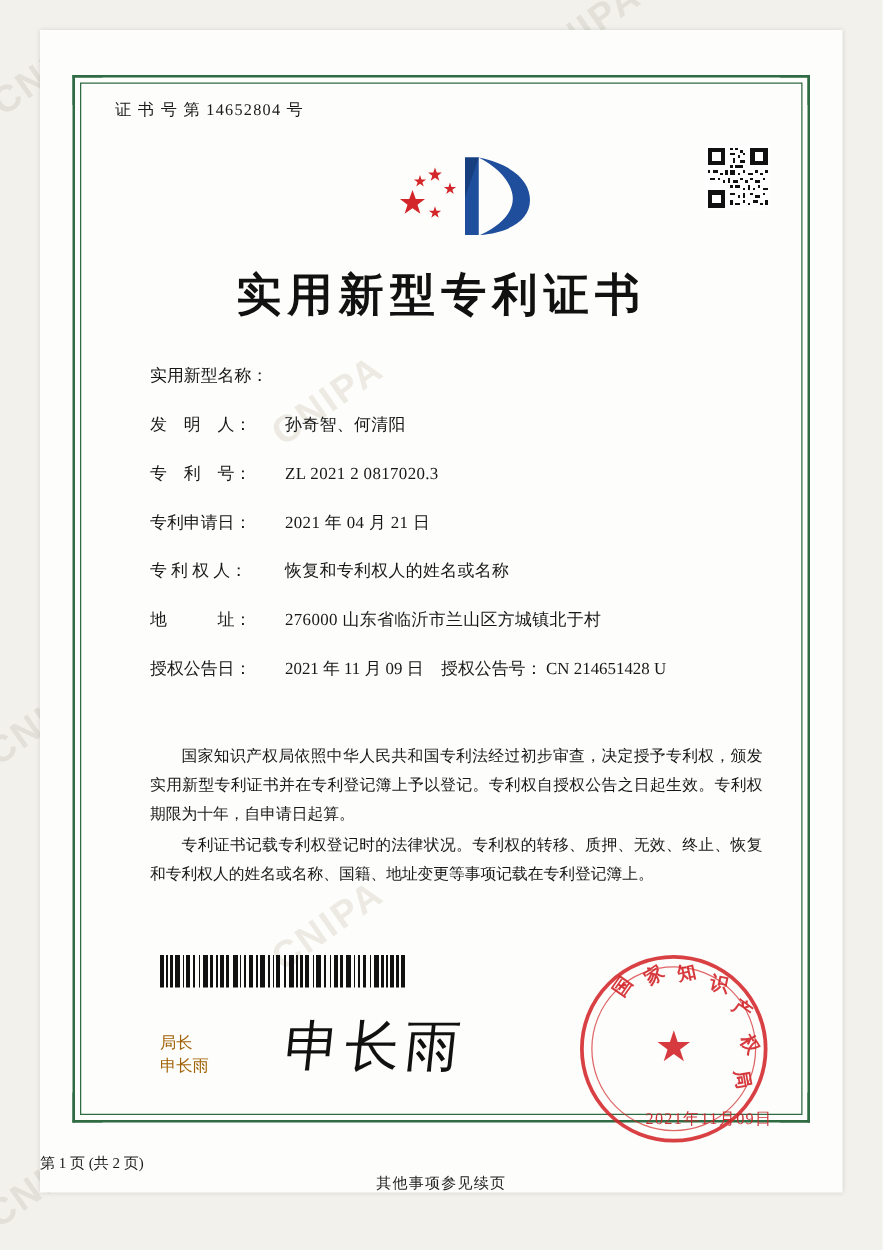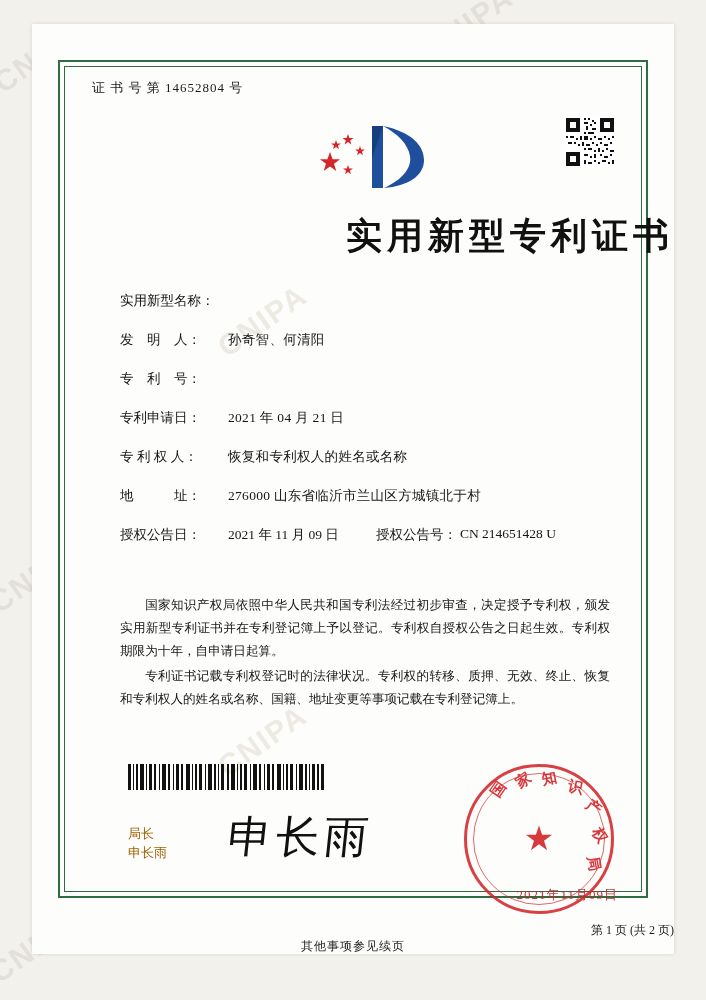--- a/index.html
+++ b/index.html
@@ -71,34 +71,34 @@
     position:absolute;left:276px;top:94px;width:130px;height:78px;z-index:3;
   }
   
   .qr{
     position:absolute;right:58px;top:92px;width:52px;height:52px;z-index:3;
     background:#fff;
   }
   .qr svg{display:block;}
 
   .title{
-    position:absolute;left:0;right:0;top:188px;text-align:right;
+    position:absolute;left:0;right:0;top:188px;text-align:center;
     font-size:36px;letter-spacing:5px;font-weight:bold;color:#111;
     font-family:"DejaVu Serif","Liberation Serif",serif;
     z-index:3;
   }
 
   .fields{
     position:absolute;left:88px;right:50px;top:268px;z-index:3;
     font-size:13.5px;color:#171717;
   }
   .frow{display:flex;margin-bottom:21px;align-items:baseline;}
   .flabel{width:108px;flex:0 0 108px;letter-spacing:0;white-space:nowrap;}
   .fval{flex:1;letter-spacing:.3px;}
-  .sub2{margin-left:37px;display:flex;align-items:flex-start;}
+  .sub2{margin-left:14px;display:flex;align-items:center;}
   .sub2 .flabel{width:84px;flex:0 0 84px;}
 
   .para{
     position:absolute;left:88px;right:52px;top:570px;z-index:3;
     font-size:12.6px;line-height:23px;color:#171717;text-align:justify;
   }
   .para p{margin:0 12px 2px 0;text-indent:2em;}
 
   
   .barcode{
@@ -134,21 +134,21 @@
   }
   .star{
     position:absolute;left:50%;top:50%;transform:translate(-50%,-50%);
     color:#d3262a;font-size:34px;line-height:1;opacity:.9;
   }
   .sealtext span{
     position:absolute;color:#d3262a;font-size:15px;font-weight:bold;
     transform-origin:center;opacity:.9;
   }
   .pagefoot{
-    position:absolute;left:0;right:0;top:898px;text-align:right;
+    position:absolute;left:0;right:0;top:898px;text-align:left;
     font-size:12px;color:#1b1b1b;z-index:3;
   }
   .outfoot{
     position:absolute;left:0;right:0;top:938px;text-align:center;
     font-size:12px;color:#222;z-index:3;letter-spacing:1px;
   }
 </style>
 </head>
 <body>
 
@@ -261,20 +261,21 @@
   <div class="fields">
     <div class="frow">
       <div class="flabel">实用新型名称：</div>
     </div>
     <div class="frow">
       <div class="flabel">发　明　人：</div>
       <div class="fval">孙奇智、何清阳</div>
     </div>
     <div class="frow">
       <div class="flabel">专　利　号：</div>
+      <div class="fval">ZL 2021 2 0817020.3</div>
     </div>
     <div class="frow">
       <div class="flabel">专利申请日：</div>
       <div class="fval">2021 年 04 月 21 日</div>
     </div>
     <div class="frow">
       <div class="flabel">专 利 权 人：</div>
       <div class="fval">恢复和专利权人的姓名或名称</div>
     </div>
     <div class="frow">

